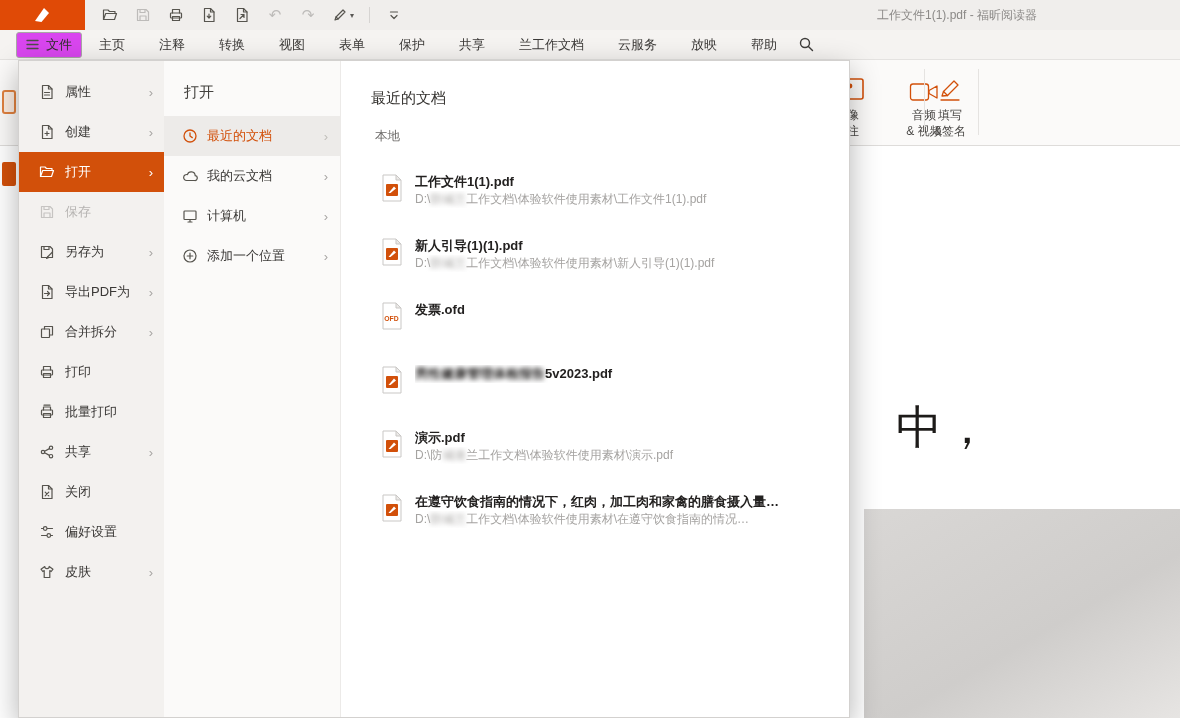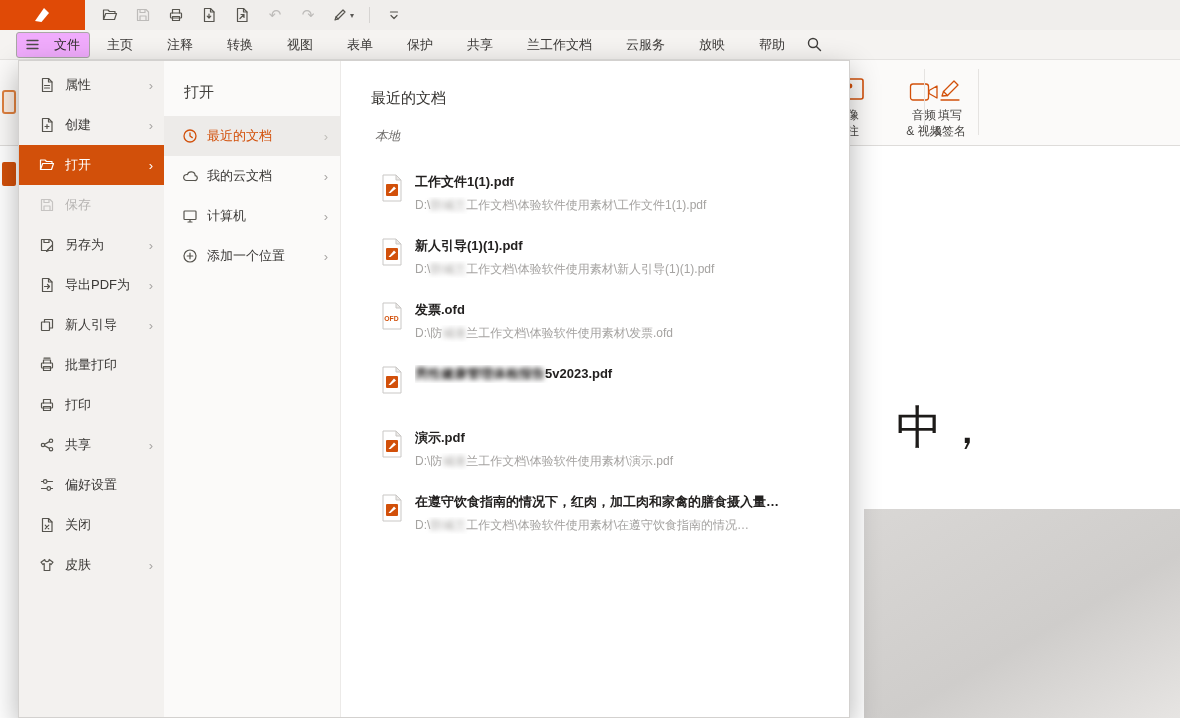--- a/index.html
+++ b/index.html
@@ -13,21 +13,21 @@
   .qat { display:flex; align-items:center; gap:15px; margin-left:16px; }
   .qat .ico { width:18px; height:18px; display:flex; align-items:center; justify-content:center; cursor:pointer; }
   .qat .uarrow { font-size:15px; color:#bdbbb9; line-height:18px; font-family:"DejaVu Sans",sans-serif; }
   .qat .sep { width:1px; height:16px; background:#d6d4d2; }
   .qat .caret { font-size:8px; color:#5a5856; margin-left:2px; }
   .pen-group { display:flex; align-items:center; cursor:pointer; }
   .win-title { position:absolute; left:877px; top:0; height:30px; display:flex; align-items:center; font-size:12px; color:#8b8987; white-space:nowrap; }
 
   
   .menubar { position:absolute; top:30px; left:0; right:0; height:30px; background:#f5f3f1; border-bottom:1px solid #e4e2e0; display:flex; align-items:center; }
-  .file-btn { display:flex; align-items:center; gap:15px; border:1px solid #a9a7a5; border-radius:3px; background:#f0abfc; padding:3px 9px; margin-left:16px; font-size:13px; color:#32302e; cursor:pointer; }
+  .file-btn { display:flex; align-items:center; gap:7px; border:1px solid #a9a7a5; border-radius:3px; background:#d946ef; padding:3px 9px; margin-left:16px; font-size:13px; color:#32302e; cursor:pointer; }
   .menu-item { font-size:13px; color:#3c3a38; padding:0 17px; cursor:pointer; white-space:nowrap; }
   .menu-search { margin-left:4px; cursor:pointer; display:flex; align-items:center; }
 
   
   .ribbon { position:absolute; top:60px; left:0; right:0; height:86px; background:#fbfaf9; border-bottom:1px solid #dedcda; }
   .rib-item { position:absolute; top:9px; text-align:center; font-size:12px; color:#4a4846; line-height:16px; cursor:pointer; }
   .rib-item .ric { height:34px; display:flex; align-items:flex-end; justify-content:center; margin-bottom:4px; }
   .rib-div { position:absolute; top:9px; width:1px; height:66px; background:#e5e3e1; }
 
   
@@ -37,47 +37,47 @@
              background:linear-gradient(150deg,#d9d7d5 0%,#cfcdcb 42%,#e6e4e2 72%,#f5f3f1 100%); }
 
   
   .frag1 { position:absolute; left:2px; top:90px; width:14px; height:24px; border:2px solid #e0813f; border-radius:3px; background:#fbece1; }
   .frag2 { position:absolute; left:2px; top:162px; width:14px; height:24px; background:#d2500a; border-radius:2px; }
 
   
   .overlay { position:absolute; left:18px; top:60px; width:832px; height:658px; display:flex;
              background:#fff; border:1px solid #d3d1cf; box-shadow:0 10px 28px rgba(0,0,0,.30); }
 
-  .fm-side { width:145px; background:#f3f1ef; padding-top:4px; flex:none; }
+  .fm-side { width:145px; background:#f3f1ef; padding-top:11px; flex:none; }
   .fm-item { position:relative; height:40px; display:flex; align-items:center; padding-left:20px; font-size:13px; color:#3a3836; cursor:pointer; }
   .fm-item svg { flex:none; }
   .fm-item .lbl { margin-left:10px; white-space:nowrap; }
   .fm-item .chev { position:absolute; right:11px; color:#a8a6a4; font-size:13px; line-height:13px; }
   .fm-item.sel { background:#d2500a; color:#fff; }
   .fm-item.sel .chev { color:#fff; }
   .fm-item.sel svg { stroke:#fff; }
   .fm-item.dis { color:#b6b4b2; cursor:default;text-align:right; }
   .fm-item.dis svg { stroke:#c6c4c2; }
 
   .open-col { width:177px; background:#fbfaf9; border-right:1px solid #eceae8; flex:none; }
   .open-hd { padding:22px 0 14px 20px; font-size:15px; color:#44423f; }
   .op-item { position:relative; height:40px; display:flex; align-items:center; padding-left:18px; font-size:13px; color:#3a3836; cursor:pointer; }
   .op-item .lbl { margin-left:9px; white-space:nowrap; }
   .op-item .chev { position:absolute; right:12px; color:#a8a6a4; font-size:13px; line-height:13px; }
   .op-item.sel { background:#edebe9; color:#d2500a; }
   .op-item.sel .chev { color:#c0beba; }
 
   .recent-col { flex:1; background:#fff; position:relative; overflow:hidden; }
   .rc-hd { padding:28px 0 0 30px; font-size:15px; color:#34322f; }
-  .rc-sec { margin:20px 0 0 34px; font-size:12.5px; color:#6b6967;font-style:italic; }
+  .rc-sec { margin:20px 0 0 34px; font-size:12.5px; color:#6b6967; }
   .file-list { position:absolute; left:40px; top:108px; right:22px; }
   .file-row { position:relative; height:64px; padding:4px 0 0 34px; cursor:pointer; }
   .file-row .ficon { position:absolute; left:0; top:5px; }
   .fname { font-size:13px; color:#232120; white-space:nowrap; overflow:hidden; text-overflow:ellipsis;font-weight:bold; }
-  .fpath { margin-top:6px; font-size:12px; color:#a5a3a1; white-space:nowrap; overflow:hidden; }
+  .fpath { font-size:12px; color:#a5a3a1; white-space:nowrap; overflow:hidden; }
   .blur { filter:blur(2.5px); }
 
   
   svg.ln { fill:none; stroke:#56544e; stroke-width:1.2; stroke-linecap:round; stroke-linejoin:round; }
   svg.ln.dis { stroke:#bdbbb9; }
   svg.ln.org { stroke:#d2500a; stroke-width:1.3; }
   svg.ln.dark { stroke:#3f3d3b; stroke-width:1.4; }
 </style>
 </head>
 <body>
@@ -139,20 +139,21 @@
         <span class="caret">▾</span>
       </span>
       <span class="sep"></span>
       <span class="ico">
         <svg class="ln" width="16" height="16" viewBox="0 0 16 16">
           <path d="M4.5 5h7"></path>
             <path d="M5 8.5l3 3 3-3"></path>
         </svg>
       </span>
     </div>
+    <div class="win-title">工作文件1(1).pdf - 福昕阅读器</div>
   </div>
 
   <div class="menubar">
     <div class="file-btn">
       <svg width="13" height="11" viewBox="0 0 13 11">
         <path d="M1 1.5h11M1 5.5h11M1 9.5h11" stroke="#4d4b49" stroke-width="1.3" stroke-linecap="round" fill="none"></path>
       </svg>
       <span>文件</span>
     </div>
     <span class="menu-item">主页</span>
@@ -272,65 +273,65 @@
             <path d="M5.5 9.5h5M8.5 7.5l2 2-2 2"></path>
           </svg>
         <span class="lbl">导出PDF为</span>
         <span class="chev">›</span>
       </div>
       <div class="fm-item">
         <svg class="ln" width="16" height="16" viewBox="0 0 16 16">
             <rect x="2.5" y="5" width="8" height="8.5" rx="0.5"></rect>
             <path d="M5.5 5V2.5h8v8.5h-2.5"></path>
           </svg>
-        <span class="lbl">新人引导</span>
-        <span class="chev">›</span>
+        <span class="lbl">合并拆分</span>
+        <span class="chev">›</span>
+      </div>
+      <div class="fm-item">
+        <svg class="ln" width="16" height="16" viewBox="0 0 16 16">
+            <path d="M4.5 6V2.5h7V6"></path>
+            <rect x="2.5" y="6" width="11" height="5" rx="0.8"></rect>
+            <rect x="4.5" y="9.5" width="7" height="4"></rect>
+          </svg>
+        <span class="lbl">打印</span>
       </div>
       <div class="fm-item">
         <svg class="ln" width="16" height="16" viewBox="0 0 16 16">
             <path d="M5 1.2h6"></path>
             <path d="M4.5 6V3h7v3"></path>
             <rect x="2.5" y="6" width="11" height="5" rx="0.8"></rect>
             <rect x="4.5" y="9.5" width="7" height="4"></rect>
           </svg>
         <span class="lbl">批量打印</span>
       </div>
       <div class="fm-item">
         <svg class="ln" width="16" height="16" viewBox="0 0 16 16">
-            <path d="M4.5 6V2.5h7V6"></path>
-            <rect x="2.5" y="6" width="11" height="5" rx="0.8"></rect>
-            <rect x="4.5" y="9.5" width="7" height="4"></rect>
-          </svg>
-        <span class="lbl">打印</span>
-      </div>
-      <div class="fm-item">
-        <svg class="ln" width="16" height="16" viewBox="0 0 16 16">
             <circle cx="4" cy="8" r="1.7"></circle>
             <circle cx="12" cy="3.8" r="1.7"></circle>
             <circle cx="12" cy="12.2" r="1.7"></circle>
             <path d="M5.6 7.2l4.8-2.6M5.6 8.8l4.8 2.6"></path>
           </svg>
         <span class="lbl">共享</span>
         <span class="chev">›</span>
       </div>
       <div class="fm-item">
         <svg class="ln" width="16" height="16" viewBox="0 0 16 16">
+            <path d="M3.5 1.5h6l3.5 3.5v9.5h-9.5z"></path>
+            <path d="M9.5 1.5v3.5h3.5"></path>
+            <path d="M6.2 8.2l3.6 3.6M9.8 8.2l-3.6 3.6"></path>
+          </svg>
+        <span class="lbl">关闭</span>
+      </div>
+      <div class="fm-item">
+        <svg class="ln" width="16" height="16" viewBox="0 0 16 16">
             <path d="M2.5 4.5h11M2.5 11.5h11"></path>
             <circle cx="6.2" cy="4.5" r="1.8" fill="#f3f1ef"></circle>
             <circle cx="9.8" cy="11.5" r="1.8" fill="#f3f1ef"></circle>
           </svg>
         <span class="lbl">偏好设置</span>
-      </div>
-      <div class="fm-item">
-        <svg class="ln" width="16" height="16" viewBox="0 0 16 16">
-            <path d="M3.5 1.5h6l3.5 3.5v9.5h-9.5z"></path>
-            <path d="M9.5 1.5v3.5h3.5"></path>
-            <path d="M6.2 8.2l3.6 3.6M9.8 8.2l-3.6 3.6"></path>
-          </svg>
-        <span class="lbl">关闭</span>
       </div>
       <div class="fm-item">
         <svg class="ln" width="16" height="16" viewBox="0 0 16 16">
             <path d="M5.8 2.5L2 5.2l1.8 2.3 1.4-.9v6.9h5.6V6.6l1.4.9L14 5.2l-3.8-2.7a2.2 2.2 0 0 1-4.4 0z"></path>
           </svg>
         <span class="lbl">皮肤</span>
         <span class="chev">›</span>
       </div>
     </div>
 
@@ -397,21 +398,20 @@
           <div class="fpath"><span>D:\</span><span class="blur">防城兰</span><span>工作文档\体验软件使用素材\新人引导(1)(1).pdf</span></div>
         </div>
 
         <div class="file-row">
           <svg class="ficon" width="22" height="28" viewBox="0 0 22 28">
             <path d="M2 1h13l5 5v21H2z" fill="#fff" stroke="#c9c7c5"></path>
               <path d="M15 1l5 5h-5z" fill="#eceae8" stroke="#c9c7c5"></path>
             <text x="3.2" y="19" font-size="6.8" font-weight="bold" fill="#d2500a" font-family="Liberation Sans, sans-serif">OFD</text>
           </svg>
           <div class="fname"><span class="blur"></span><span>发票.ofd</span></div>
-          <div class="fpath"><span>D:\防</span><span class="blur">城港</span><span>兰工作文档\体验软件使用素材\发票.ofd</span></div>
         </div>
 
         <div class="file-row">
           <svg class="ficon" width="22" height="28" viewBox="0 0 22 28">
             <path d="M2 1h13l5 5v21H2z" fill="#fff" stroke="#c9c7c5"></path>
               <path d="M15 1l5 5h-5z" fill="#eceae8" stroke="#c9c7c5"></path>
             <rect x="5" y="10" width="12" height="12" rx="1" fill="#d2500a"></rect>
               <path d="M7.5 19L13 12.5l2 2L9.5 19z" fill="#fff"></path>
           </svg>
           <div class="fname"><span class="blur">男性健康管理体检报告</span><span>5v2023.pdf</span></div>

